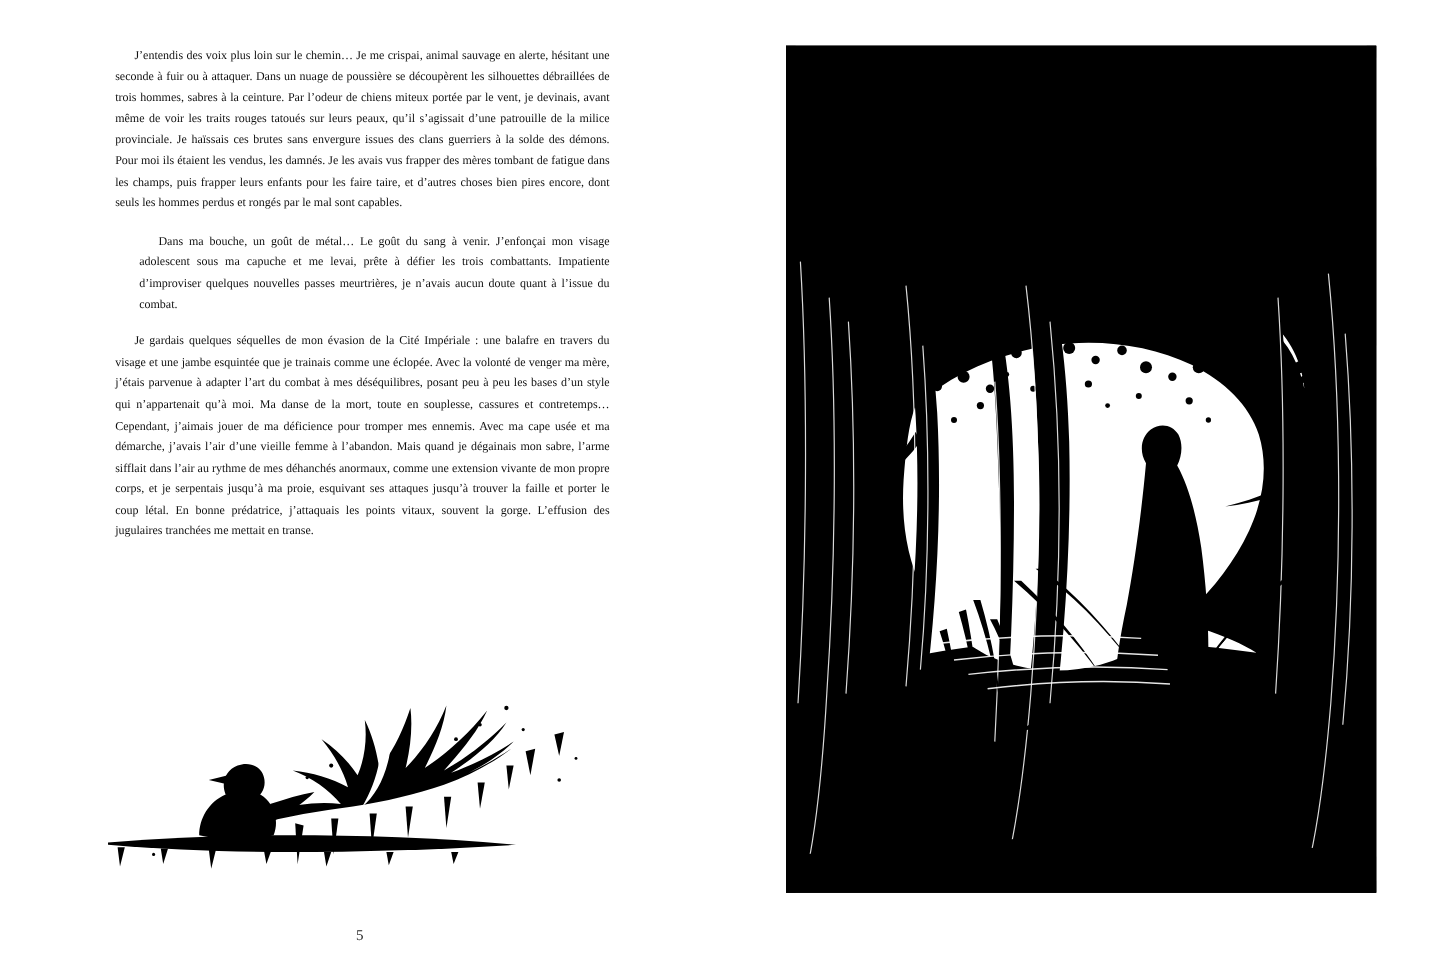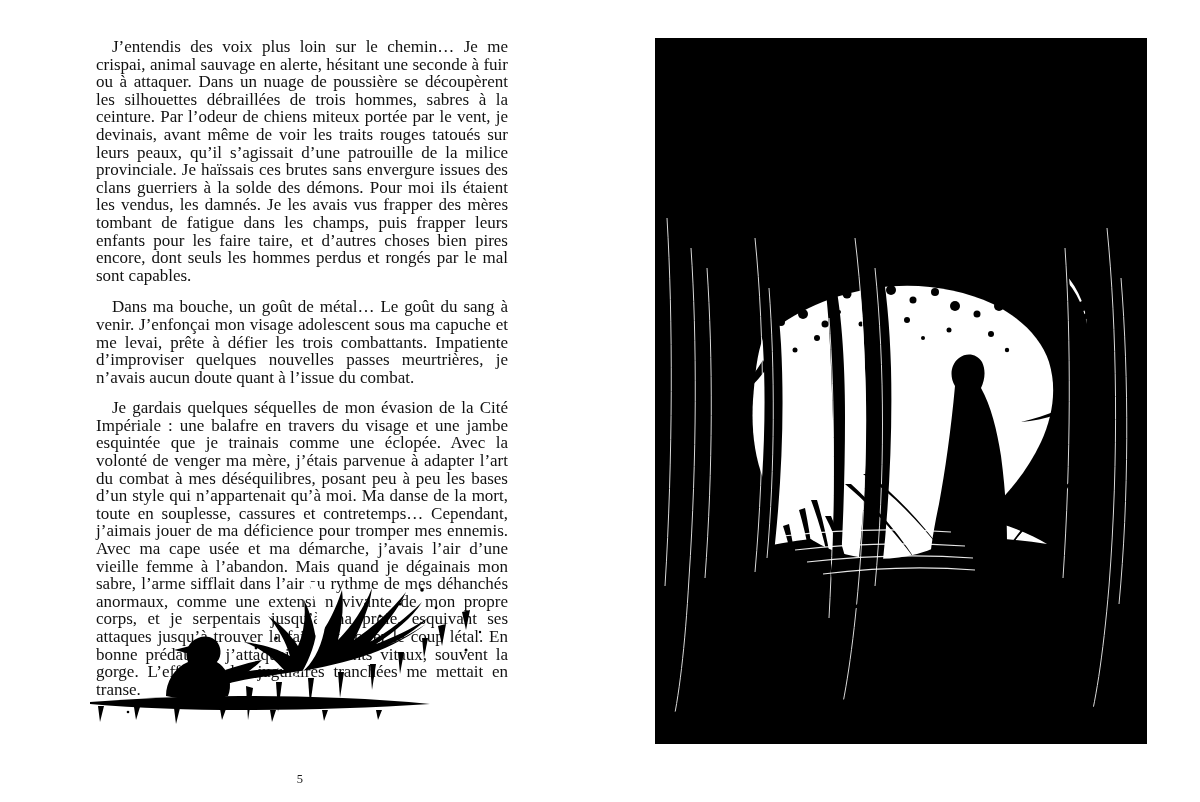--- a/index.html
+++ b/index.html
@@ -32,27 +32,27 @@
   .text-column {
     position: absolute;
     left: 96px;
     top: 38px;
     width: 412px;
   }
   .para {
     margin: 0 0 14px 0;
     text-align: justify;
     text-justify: inter-word;
-    font-size: 17px;
+    font-size: 10px;
     line-height: 17.6px;
     text-indent: 16px;
     hyphens: auto;
     -webkit-hyphens: auto;
   }
-  .para.tight { margin-bottom: 13px; }
+  .para.tight { margin-bottom: 13px; margin-left: 20px; }
 
   .folio {
     position: absolute;
     left: 0;
     top: 772px;
     width: 600px;
     text-align: center;
     font-size: 12.5px;
     color: #1a1a1a;
     letter-spacing: 0.4px;

